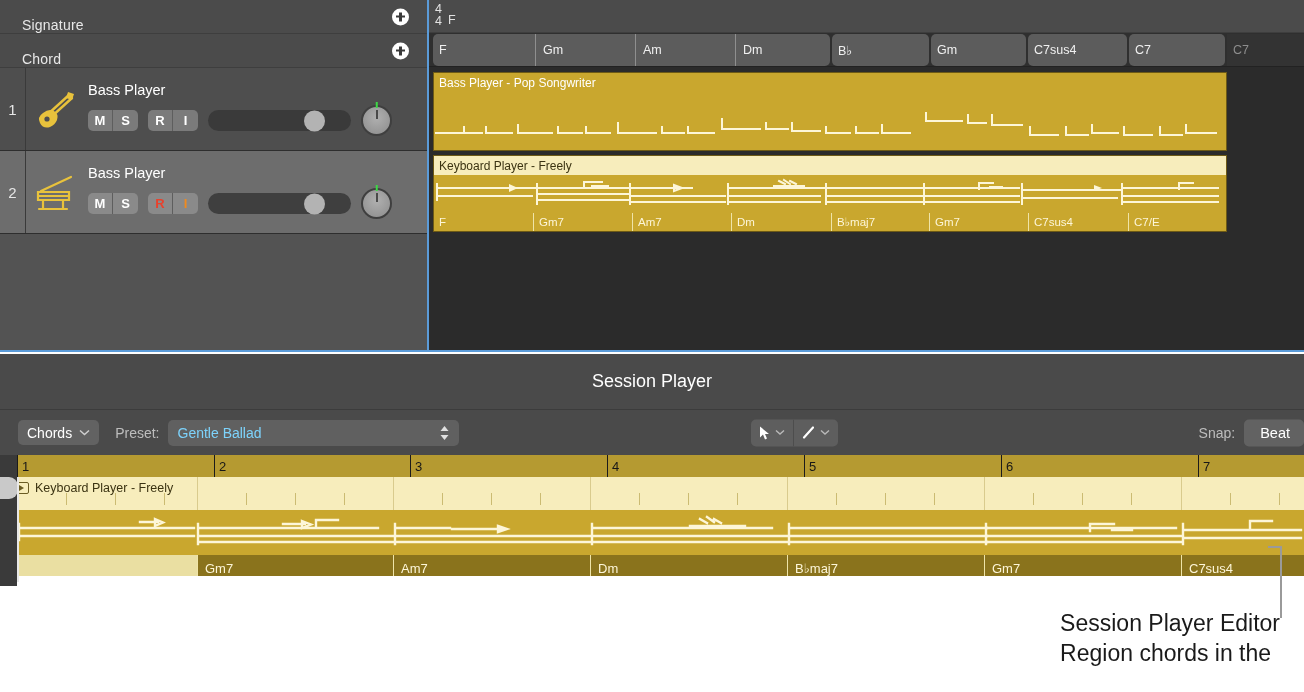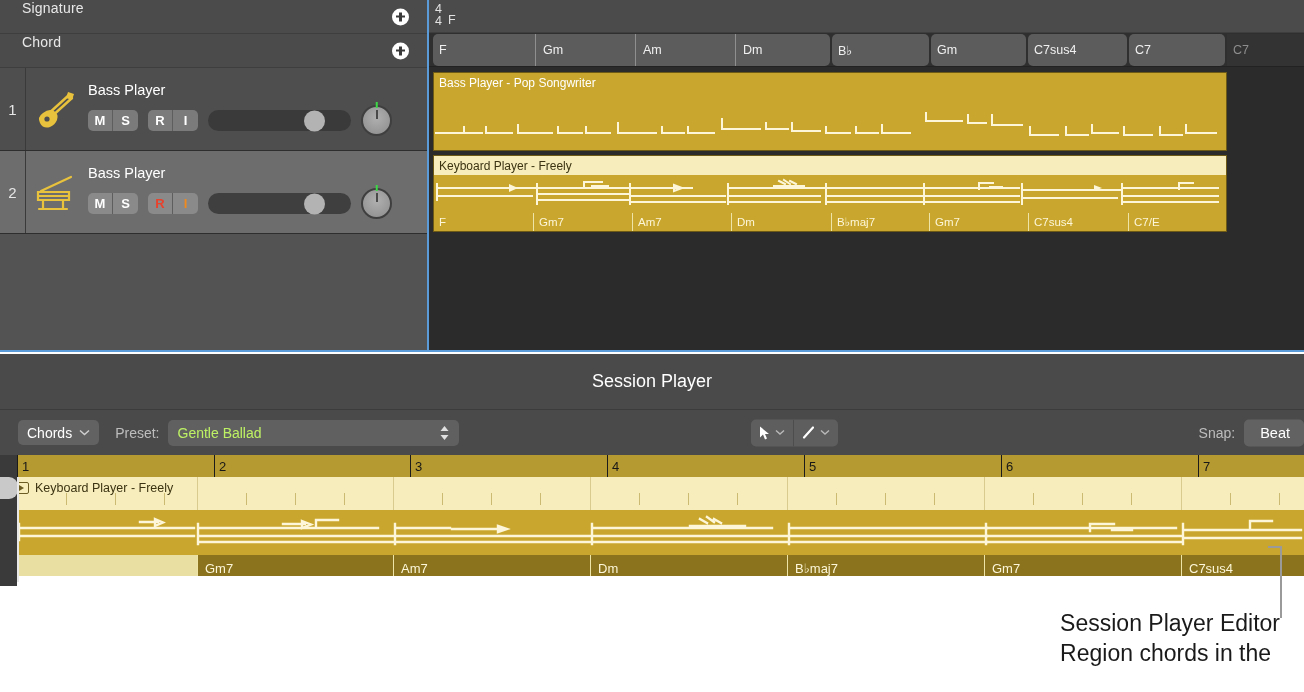--- a/index.html
+++ b/index.html
@@ -28,21 +28,21 @@
 
   
   .gtracks {
     position: absolute; left: 0; top: 0; width: 427px; height: 352px;
     background: #535353;
   }
   .grow {
     position: relative; height: 34px; width: 427px;
     border-bottom: 1px solid #3e3e3e;
     background: #4b4b4b;
-    display: flex; align-items: flex-start;
+    display: flex; align-items: flex-end;
   }
   .grow-label {
     font-size: 14px; color: #e8e8e8; padding-left: 22px; letter-spacing: .2px;
   }
   .plus-btn {
     position: absolute; right: 18px; top: 50%; transform: translateY(-50%);
     width: 17px; height: 17px; border-radius: 50%;
     background: #ffffff; display: flex; align-items: center; justify-content: center;
   }
   .plus-btn::before, .plus-btn::after {
@@ -189,21 +189,21 @@
   }
   .pill {
     display: flex; align-items: center; gap: 7px;
     height: 25px; padding: 0 9px; border-radius: 5px;
     background: #626262; color: #ffffff; font-size: 14px;
   }
   .lbl { font-size: 14px; color: #bdbdbd; margin-left: 16px; margin-right: 8px; }
   .select {
     position: relative; width: 291px; height: 26px; border-radius: 5px;
     background: #606060; display: flex; align-items: center;
-    padding-left: 10px; font-size: 14px; color: #bef264;
+    padding-left: 10px; font-size: 14px; color: #7dd3fc;
   }
   .stepper {
     position: absolute; right: 9px; top: 50%; transform: translateY(-50%);
     display: flex; flex-direction: column; gap: 2px; align-items: center;
   }
   .tool-group {
     position: absolute; left: 751px; top: 50%; transform: translateY(-50%);
     display: flex; height: 27px; border-radius: 5px; overflow: hidden;
     background: #5e5e5e;
   }

